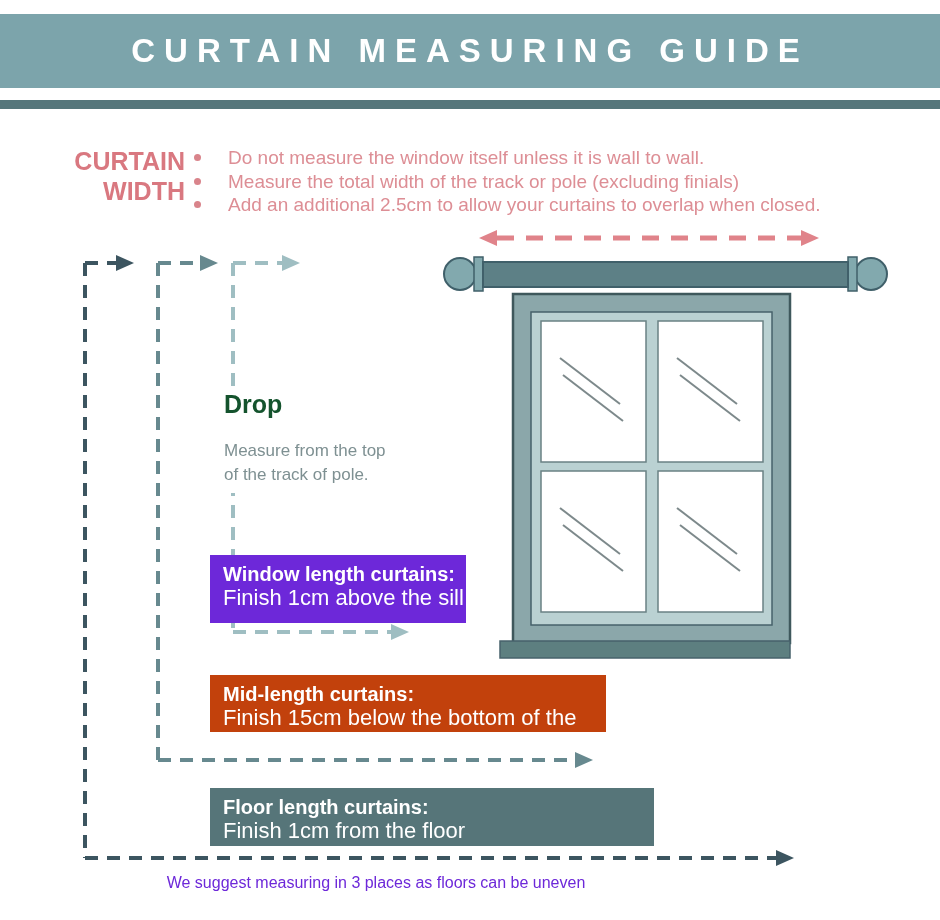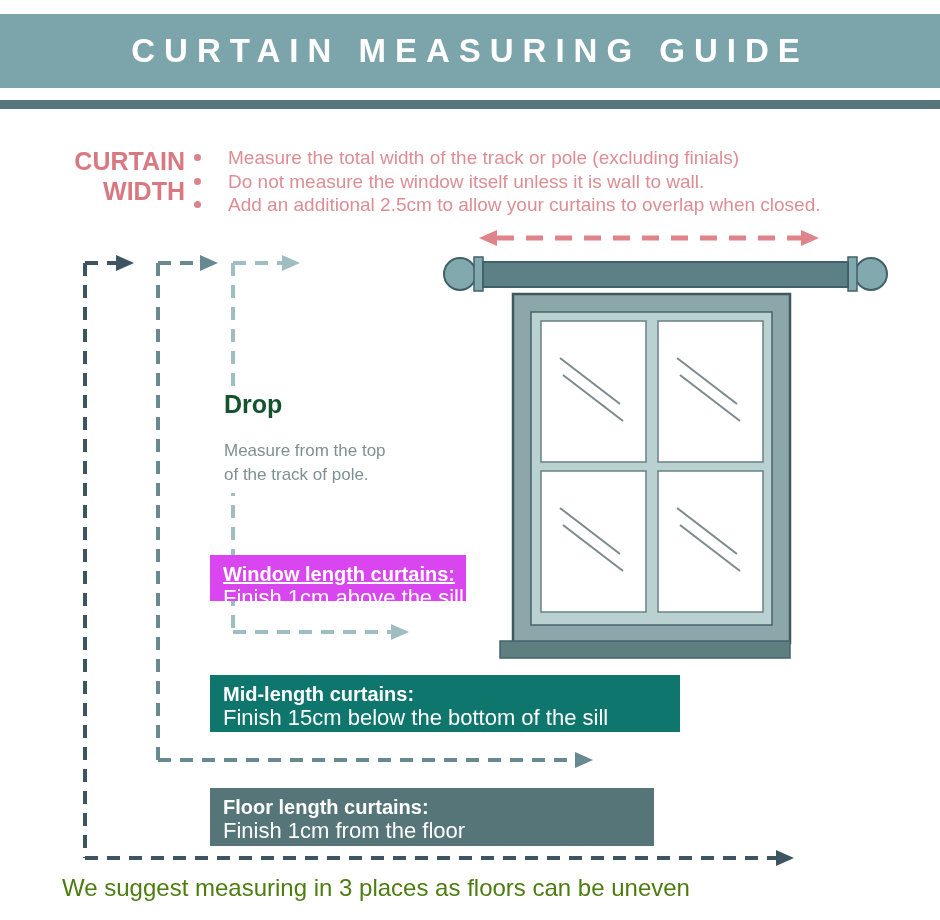--- a/index.html
+++ b/index.html
@@ -42,52 +42,52 @@
   }
   .drop-heading{color:#14532d;font-size:25px;font-weight:bold;margin:0 0 20px 0;}
   .drop-desc{color:#7e9092;font-size:17px;line-height:24px;margin:0;}
   
   .len-box{
     position:absolute;z-index:2;box-sizing:border-box;color:#ffffff;
     padding:7px 0 0 13px;
   }
   .len-box .bx-title{font-size:20px;font-weight:bold;line-height:24px;}
   .len-box .bx-sub{font-size:22px;font-weight:normal;line-height:24px;}
-  .box-window{left:210px;top:555px;width:256px;height:46px;background:#d946ef;text-decoration:underline;}
-  .box-mid{left:210px;top:675px;width:470px;height:57px;background:#0f766e;}
+  .box-window{left:210px;top:555px;width:256px;height:68px;background:#6d28d9;}
+  .box-mid{left:210px;top:675px;width:396px;height:57px;background:#c2410c;}
   .box-floor{left:210px;top:788px;width:444px;height:58px;background:#567579;}
   
   .footer-note{
     position:absolute;left:0;top:874px;width:752px;text-align:center;
-    color:#4d7c0f;font-size:24px;z-index:2;
+    color:#6d28d9;font-size:16px;z-index:2;
   }
 </style>
 </head>
 <body>
 
 <div id="canvas">
 
   <div class="header-band">
     <div class="header-title">CURTAIN MEASURING GUIDE</div>
   </div>
   <div class="header-strip"></div>
 
   <div class="cw-label">
     <div>CURTAIN</div>
     <div>WIDTH</div>
   </div>
 
   <ul class="bullet-list">
     <li class="bullet-item">
       <span class="bullet-dot"></span>
-      <span>Measure the total width of the track or pole (excluding finials)</span>
+      <span>Do not measure the window itself unless it is wall to wall.</span>
     </li>
     <li class="bullet-item">
       <span class="bullet-dot"></span>
-      <span>Do not measure the window itself unless it is wall to wall.</span>
+      <span>Measure the total width of the track or pole (excluding finials)</span>
     </li>
     <li class="bullet-item">
       <span class="bullet-dot"></span>
       <span>Add an additional 2.5cm to allow your curtains to overlap when closed.</span>
     </li>
   </ul>
 
   <svg class="diagram" width="940" height="920" viewBox="0 0 940 920">
 
     <g>

